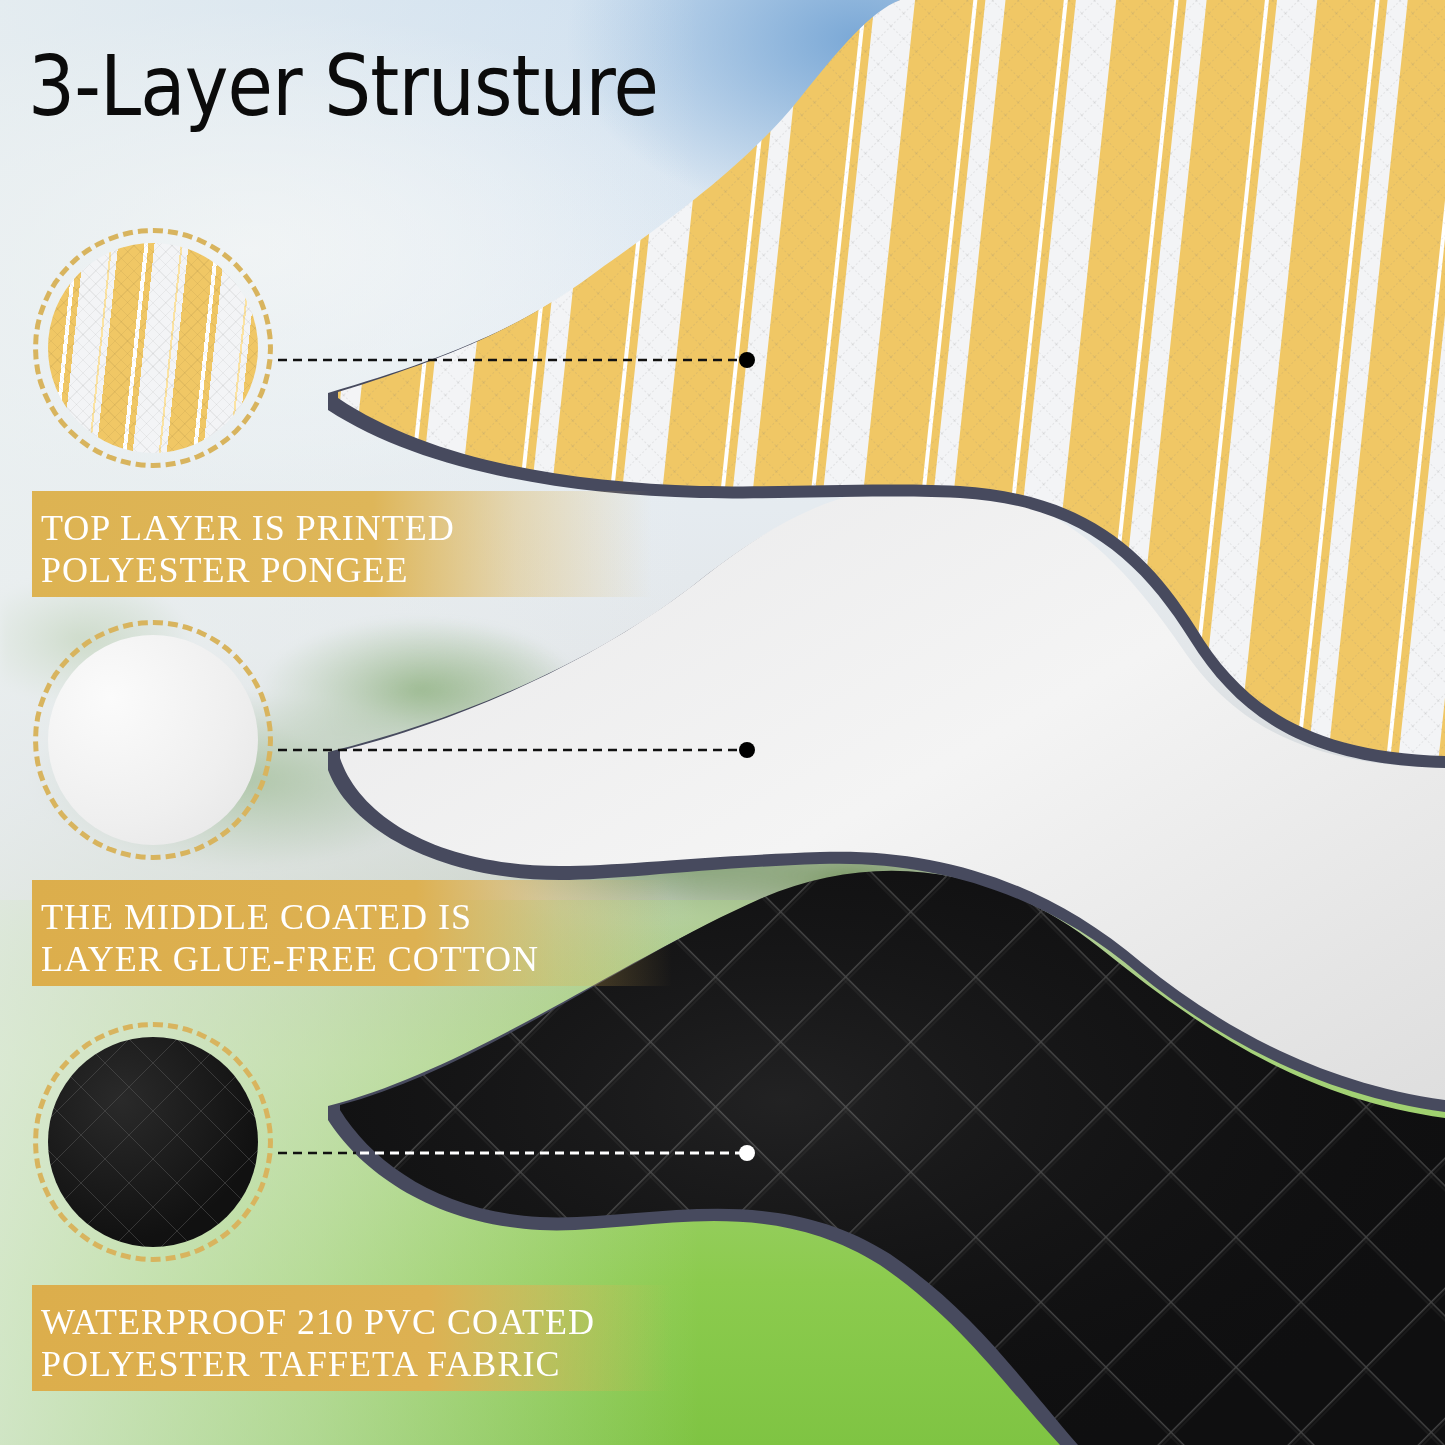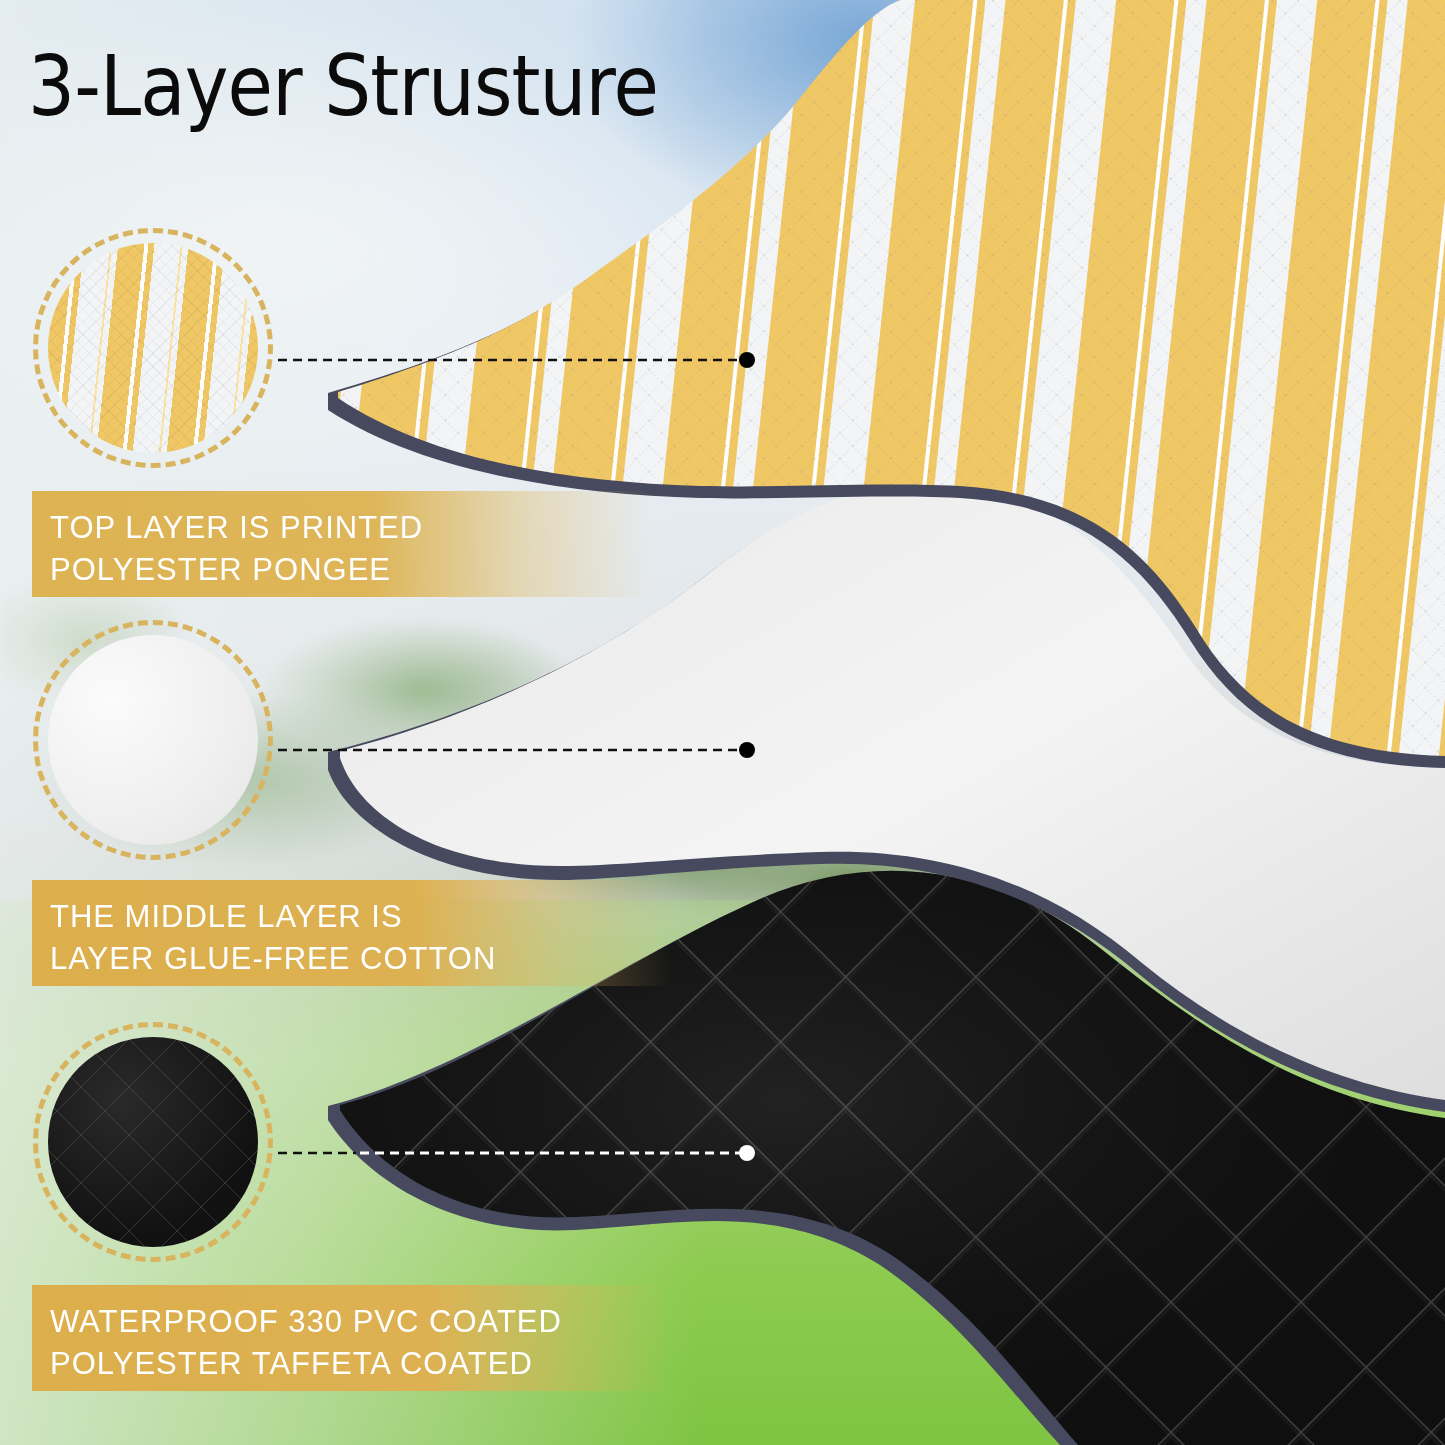--- a/index.html
+++ b/index.html
@@ -57,22 +57,22 @@
         radial-gradient(circle at 30% 30%, #fbfbfb 0%, #efefef 60%, #e4e4e4 100%);
     }
     .fill-black {
       background:
         repeating-linear-gradient(45deg, rgba(90,90,90,0.5) 0 1px, transparent 1px 34px),
         repeating-linear-gradient(-45deg, rgba(90,90,90,0.5) 0 1px, transparent 1px 34px),
         radial-gradient(circle at 35% 30%, #2a2a2a 0%, #111 70%);
     }
 
     
-    .band { position: absolute; left: 32px; height: 106px; padding: 16px 0 0 18px;
-      color: #fff; font-size: 31px; letter-spacing: 1px; line-height: 42px; }
+    .band { position: absolute; left: 32px; height: 106px; padding: 16px 0 0 9px;
+      color: #fff; font-size: 36px; letter-spacing: 1px; line-height: 42px; font-family: Liberation Serif, serif; }
     .band-top { top: 491px; width: 620px;
       background: linear-gradient(90deg, #ddb352 0%, #deb659 55%, rgba(222,182,89,0.4) 78%, rgba(222,182,89,0) 100%); }
     .band-mid { top: 880px; width: 640px;
       background: linear-gradient(90deg, #dcae4c 0%, #ddb152 60%, rgba(221,177,82,0.35) 82%, rgba(221,177,82,0) 100%); }
     .band-bot { top: 1285px; width: 640px;
       background: linear-gradient(90deg, #dcae4c 0%, #ddb152 62%, rgba(221,177,82,0.4) 84%, rgba(221,177,82,0) 100%); }
     .band span { display: block; white-space: nowrap; }
   </style>
 </head>
 <body>
@@ -152,20 +152,20 @@
   </div>
   <div class="swatch swatch-bot">
     <div class="fill fill-black"></div>
   </div>
 
   <div class="band band-top">
     <span>TOP LAYER IS PRINTED</span>
     <span>POLYESTER PONGEE</span>
   </div>
   <div class="band band-mid">
-    <span>THE MIDDLE LAYER IS</span>
+    <span>THE MIDDLE COATED IS</span>
     <span>LAYER GLUE-FREE COTTON</span>
   </div>
   <div class="band band-bot">
-    <span>WATERPROOF 330 PVC COATED</span>
-    <span>POLYESTER TAFFETA COATED</span>
+    <span>WATERPROOF 210 PVC COATED</span>
+    <span>POLYESTER TAFFETA FABRIC</span>
   </div>
 </div>
 
 </body></html>

